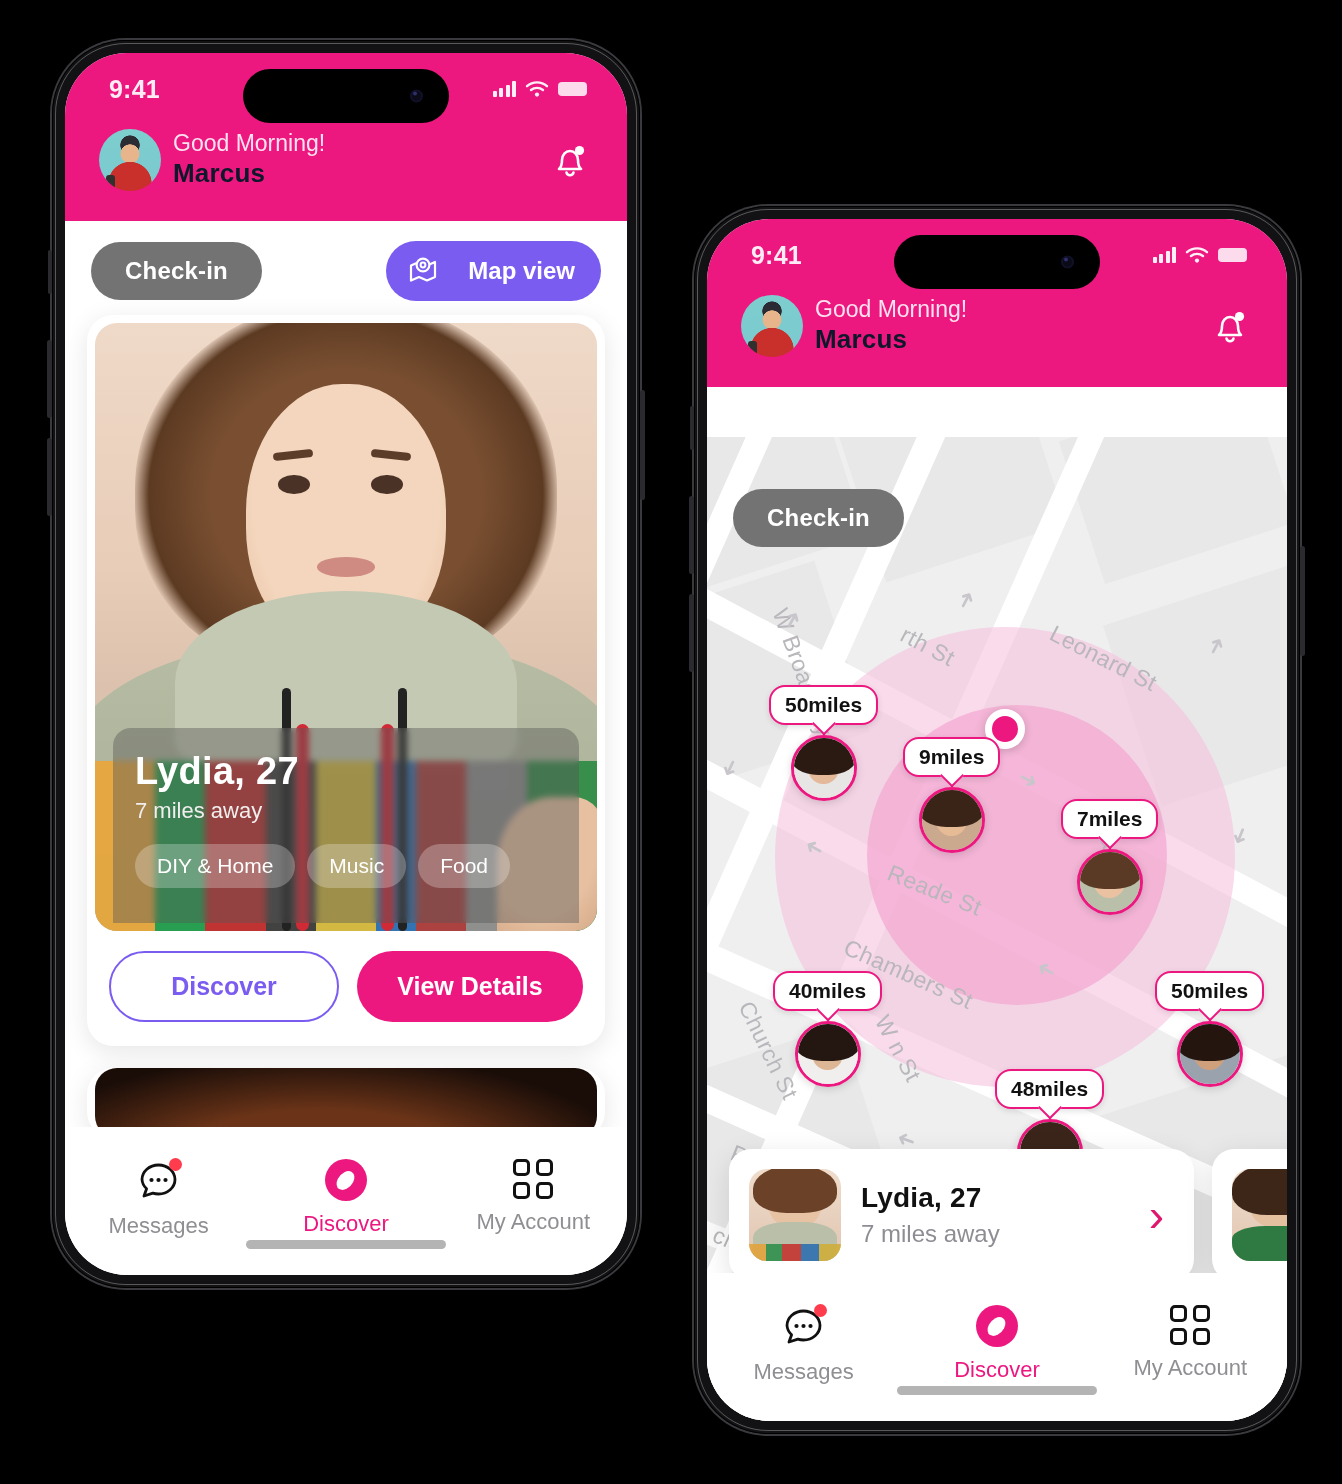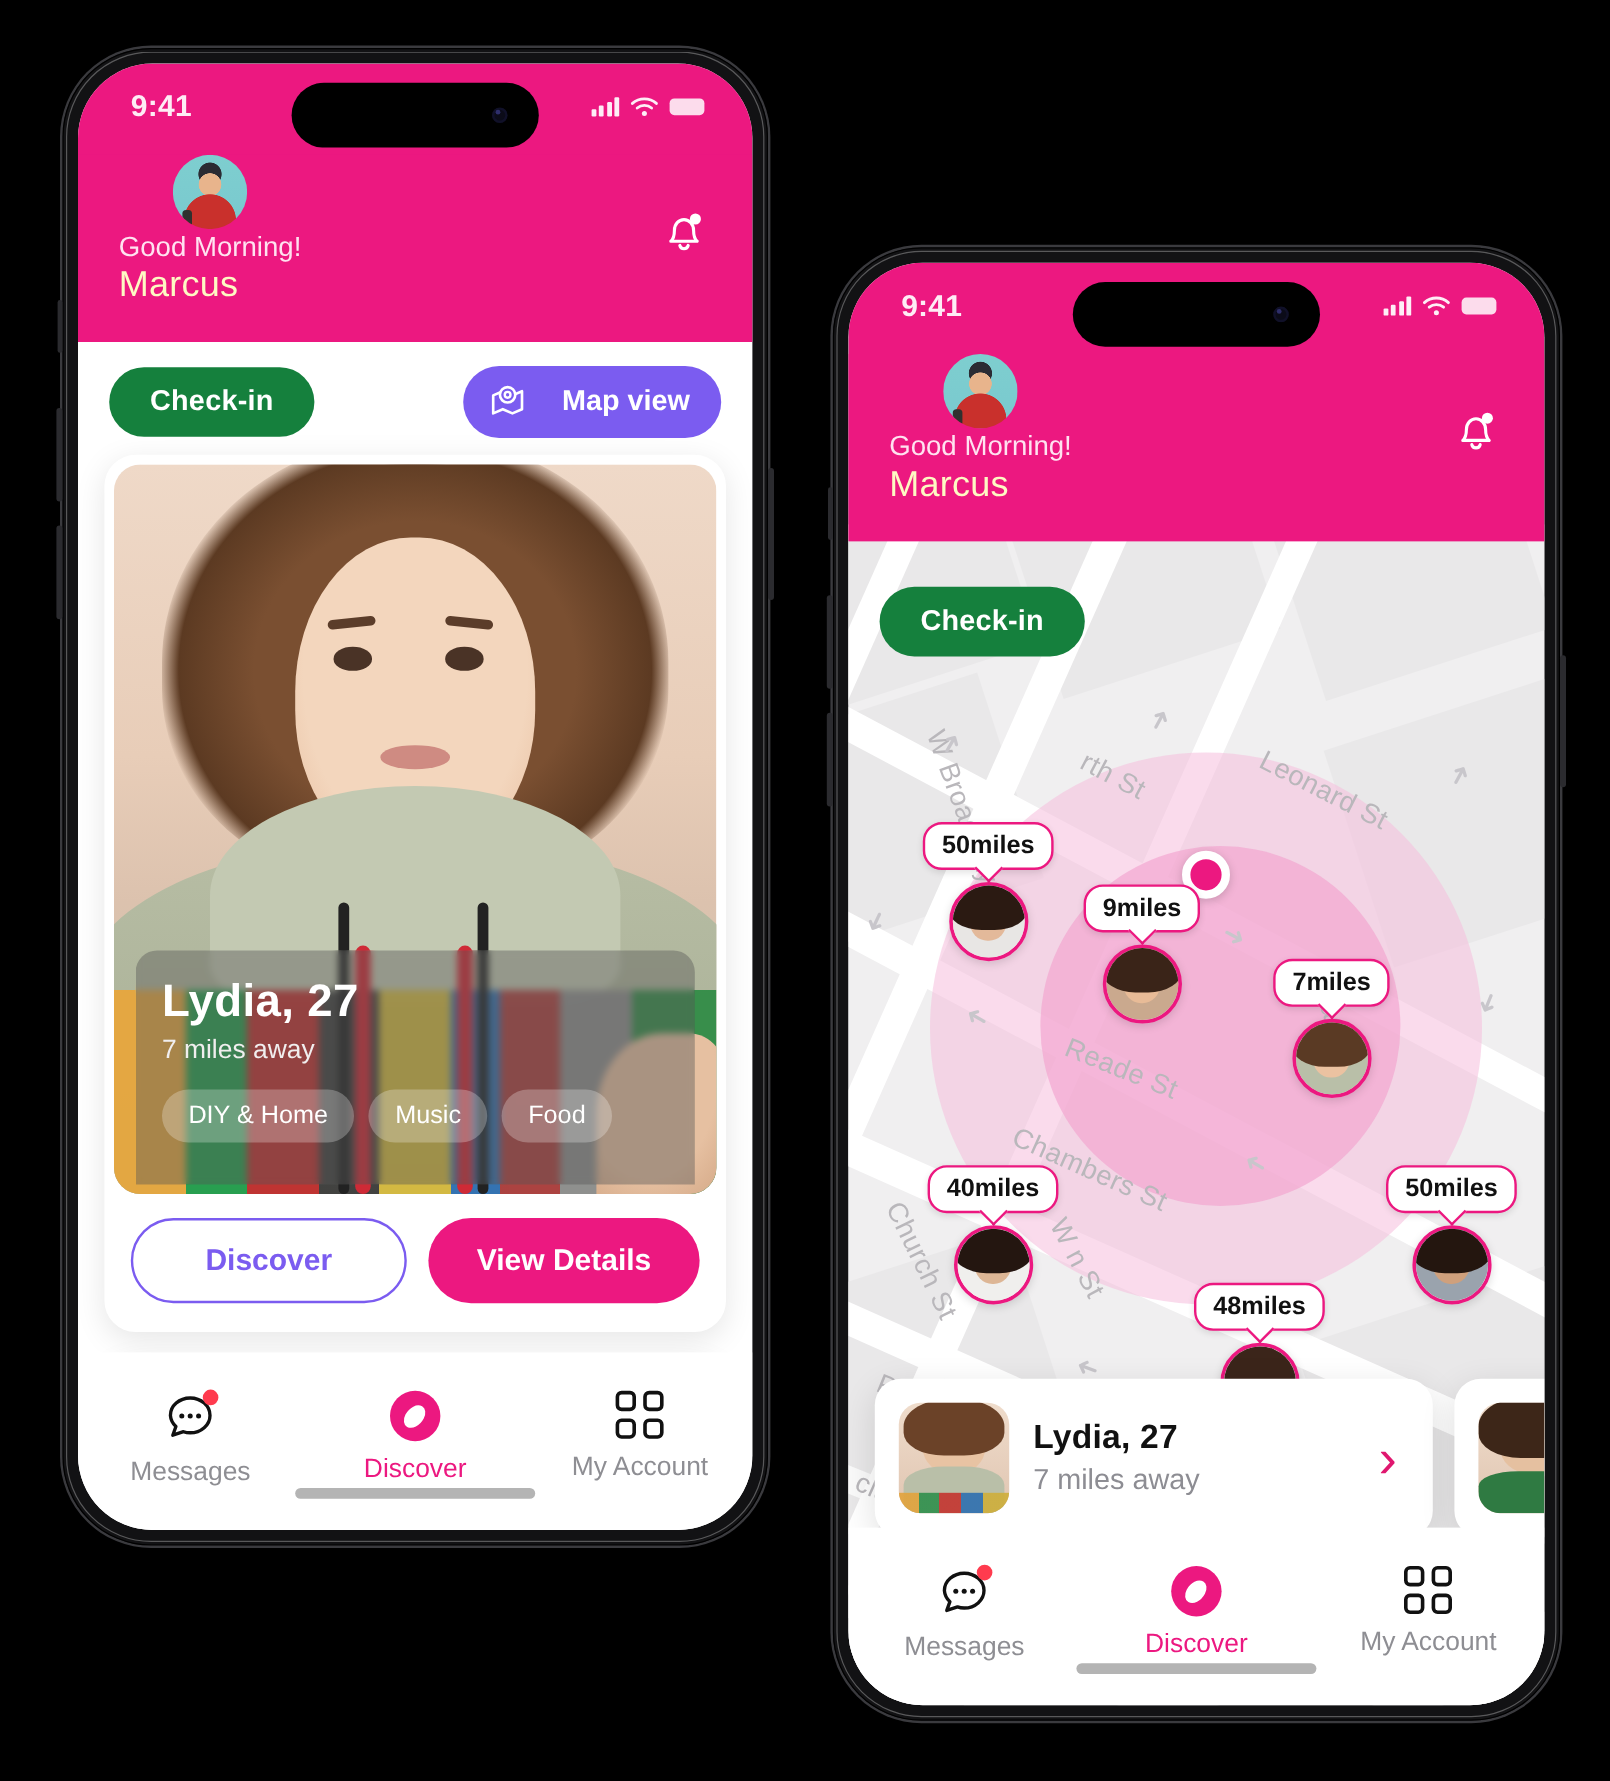--- a/index.html
+++ b/index.html
@@ -60,46 +60,46 @@
     box-shadow: inset 0 0 0 2px #101028; }
   .notch .lens::after{content:"";position:absolute;left:3px;top:2px;width:4px;height:4px;border-radius:50%;background:#2e2e6b;}
 
   
   .app-header {
     background: #EC1880;
     padding: 0 34px 30px 34px;
     display:flex; align-items:center; justify-content:space-between;
     position: relative; z-index: 5;
   }
-  .hdr-left { display:flex; align-items:center; gap: 0; flex-direction: column; }
+  .hdr-left { display:flex; gap: 12px; }
   .avatar {
     width: 62px; height: 62px; border-radius: 50%;
     background:
       radial-gradient(circle at 50% 88%, #c9302c 0 34%, transparent 35%),
       radial-gradient(circle at 50% 40%, #e8b48c 0 19%, transparent 20%),
       radial-gradient(circle at 50% 26%, #2b2b33 0 17%, transparent 18%),
       linear-gradient(#7ececf,#79c9cf);
     flex: none; overflow:hidden; position:relative;
   }
   .avatar::after{
     content:""; position:absolute; left:12%; bottom:4%; width:14%; height:22%;
     background:#30302f; border-radius:3px;
   }
   .greet { font-size: 23px; color: #ffe2f0; line-height: 1.25; font-weight:400; }
-  .uname { font-size: 30px; color: #fef9c3; font-weight: 400; line-height: 1.18; letter-spacing:.2px;}
+  .uname { font-size: 26px; color: #0f172a; font-weight: 700; line-height: 1.18; letter-spacing:.2px;}
   .bell { width: 46px; height: 46px; position:relative; flex:none; }
 
   
   .toolbar {
     display:flex; align-items:center; justify-content:space-between;
     padding: 20px 26px 14px 26px;
     position: relative; z-index: 4;
   }
   .btn-checkin {
-    background:#15803d; color:#fff; border-radius:40px;
+    background:#737373; color:#fff; border-radius:40px;
     padding: 15px 34px; font-size: 24px; font-weight: 700; letter-spacing:.2px;
     white-space:nowrap;
   }
   .btn-view {
     background:#7B5CF0; color:#fff; border-radius:40px;
     padding: 13px 26px 13px 20px; font-size: 24px; font-weight: 700;
     display:flex; align-items:center; gap: 28px; white-space:nowrap;
   }
 
   

